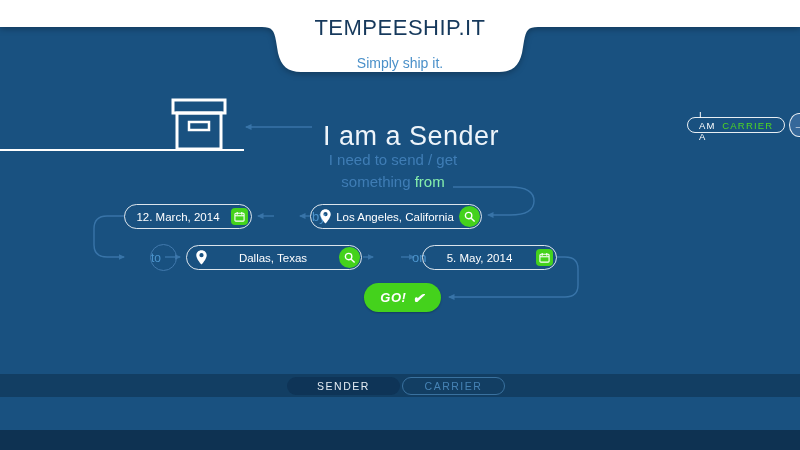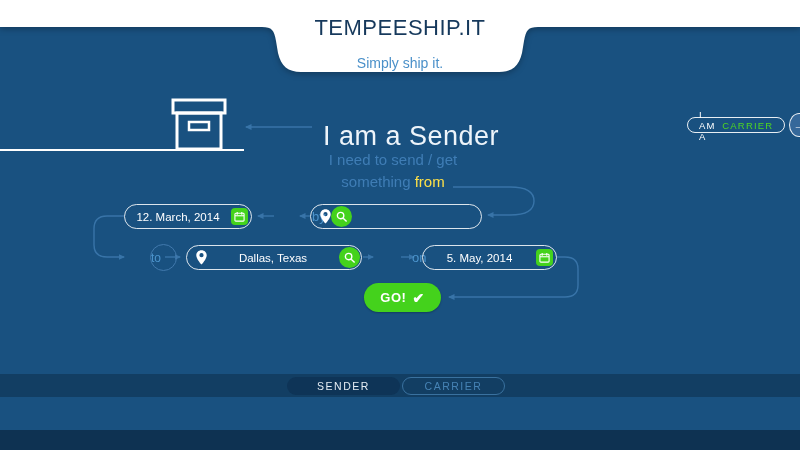--- a/index.html
+++ b/index.html
@@ -14,21 +14,21 @@
   .logo-wrap{position:absolute;left:250px;top:15px;width:300px;text-align:center;}
   .logo{font-size:22px;font-weight:normal;letter-spacing:.5px;color:#16395c;}
   .tagline{margin-top:14px;font-size:14px;color:#4a90c9;}
   
   .ground-line{position:absolute;left:0;top:149px;width:244px;height:2px;background:#fff;}
   .box-icon{position:absolute;left:170px;top:97px;}
   
   .hero-title{position:absolute;left:323px;top:109px;font-size:27px;font-weight:300;color:#edf4fa;letter-spacing:.5px;margin-top:12px;}
   .hero-sub{position:absolute;left:300px;top:149px;width:186px;text-align:center;
             color:#3f7db5;font-size:15px;line-height:22px;}
-  .hero-sub .hl{color:#fde047;}
+  .hero-sub .hl{color:#86efac;}
   
   .cta-wrap{position:absolute;left:687px;top:113px;display:flex;align-items:center;gap:4px;}
   .cta-pill{height:16px;box-sizing:border-box;border:1px solid rgba(255,255,255,.9);
             border-radius:13px;padding:0 11px;display:flex;align-items:center;
             color:#fff;font-size:9.5px;letter-spacing:1.2px;cursor:pointer;}
   .cta-pill .hl{color:#4ed622;margin-left:3px;}
   .cta-circle{width:24px;height:24px;box-sizing:border-box;border:1px solid rgba(255,255,255,.9);
               border-radius:50%;background:#35689a;color:#fff;font-size:12px;
               display:flex;align-items:center;justify-content:center;cursor:pointer;}
   
@@ -42,21 +42,21 @@
   .search-btn{width:21px;height:21px;margin-right:1px;border-radius:50%;background:#44d21c;
               display:flex;align-items:center;justify-content:center;cursor:pointer;flex:0 0 auto;}
   .pin{margin-left:9px;flex:0 0 auto;display:flex;align-items:center;}
   .conn-label{position:absolute;color:#4c94cc;font-size:13px;margin-left:32px;}
   .to-circle{position:absolute;left:150px;top:244px;width:27px;height:27px;box-sizing:border-box;
              border:1px solid #4179ad;border-radius:50%;display:flex;align-items:center;
              color:#4c94cc;font-size:12px;}
   .go-btn{position:absolute;left:364px;top:283px;width:77px;height:29px;border-radius:15px;
           background:#44d21c;display:flex;align-items:center;justify-content:center;gap:6px;
           color:#fff;font-size:13px;font-weight:bold;letter-spacing:.5px;cursor:pointer;
-          box-shadow:0 1px 2px rgba(0,0,0,.25);}
+          box-shadow:0 1px 2px rgba(0,0,0,.25);font-style:italic;}
   .go-check{font-size:14px;}
   
   .band{position:absolute;left:0;top:374px;width:800px;height:23px;background:#123e63;}
   .tab{position:absolute;top:377px;height:18px;box-sizing:border-box;border-radius:9px;
        display:flex;align-items:center;justify-content:center;
        font-size:10.5px;letter-spacing:1.5px;cursor:pointer;}
   .tab-sender{left:287px;width:113px;background:#0e3457;color:#e5edf4;}
   .tab-carrier{left:402px;width:103px;border:1px solid #39719f;color:#4683b5;}
   .footer-strip{position:absolute;left:0;top:430px;width:800px;height:20px;background:#0e3252;}
   
@@ -130,20 +130,21 @@
   </div>
 
   <div class="conn-label" style="left:280px;top:209px;">by</div>
 
   <div class="pill" style="left:310px;top:204px;width:172px;">
     <span class="pin">
       <svg width="11" height="15" viewBox="0 0 12 16">
         <path d="M6 0C2.7 0 .3 2.4.3 5.5c0 4.2 5.7 10.2 5.7 10.2s5.7-6 5.7-10.2C11.7 2.4 9.3 0 6 0zm0 7.8a2.3 2.3 0 1 1 0-4.6 2.3 2.3 0 0 1 0 4.6z" fill="#fff"></path>
       </svg>
     </span>
+    <span class="pill-text">Los Angeles, California</span>
     <span class="search-btn">
       <svg width="12" height="12" viewBox="0 0 12 12">
         <circle cx="4.6" cy="4.6" r="3.2" fill="none" stroke="#fff" stroke-width="1.4"></circle>
         <line x1="7.2" y1="7.2" x2="10.6" y2="10.6" stroke="#fff" stroke-width="1.4"></line>
       </svg>
     </span>
   </div>
 
   <div class="to-circle">
     <span>to</span>

